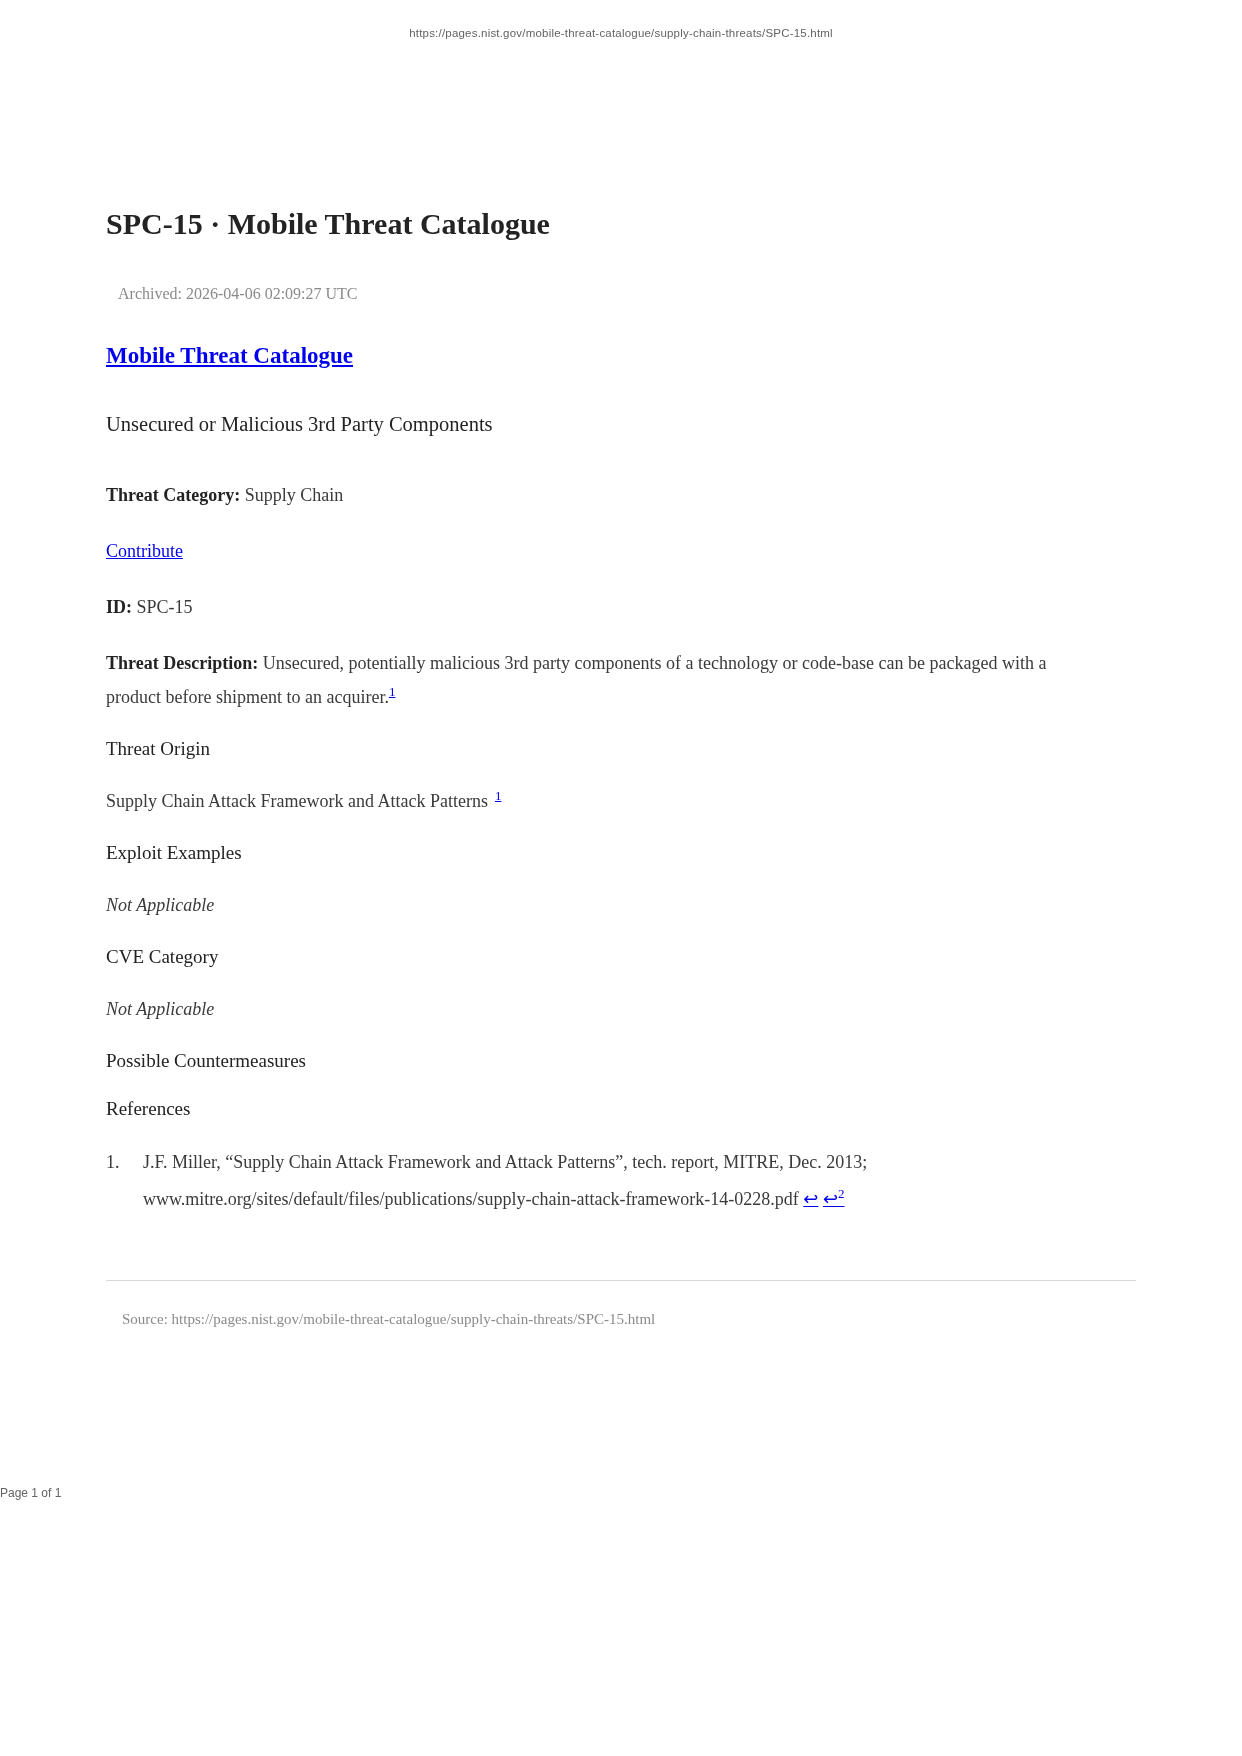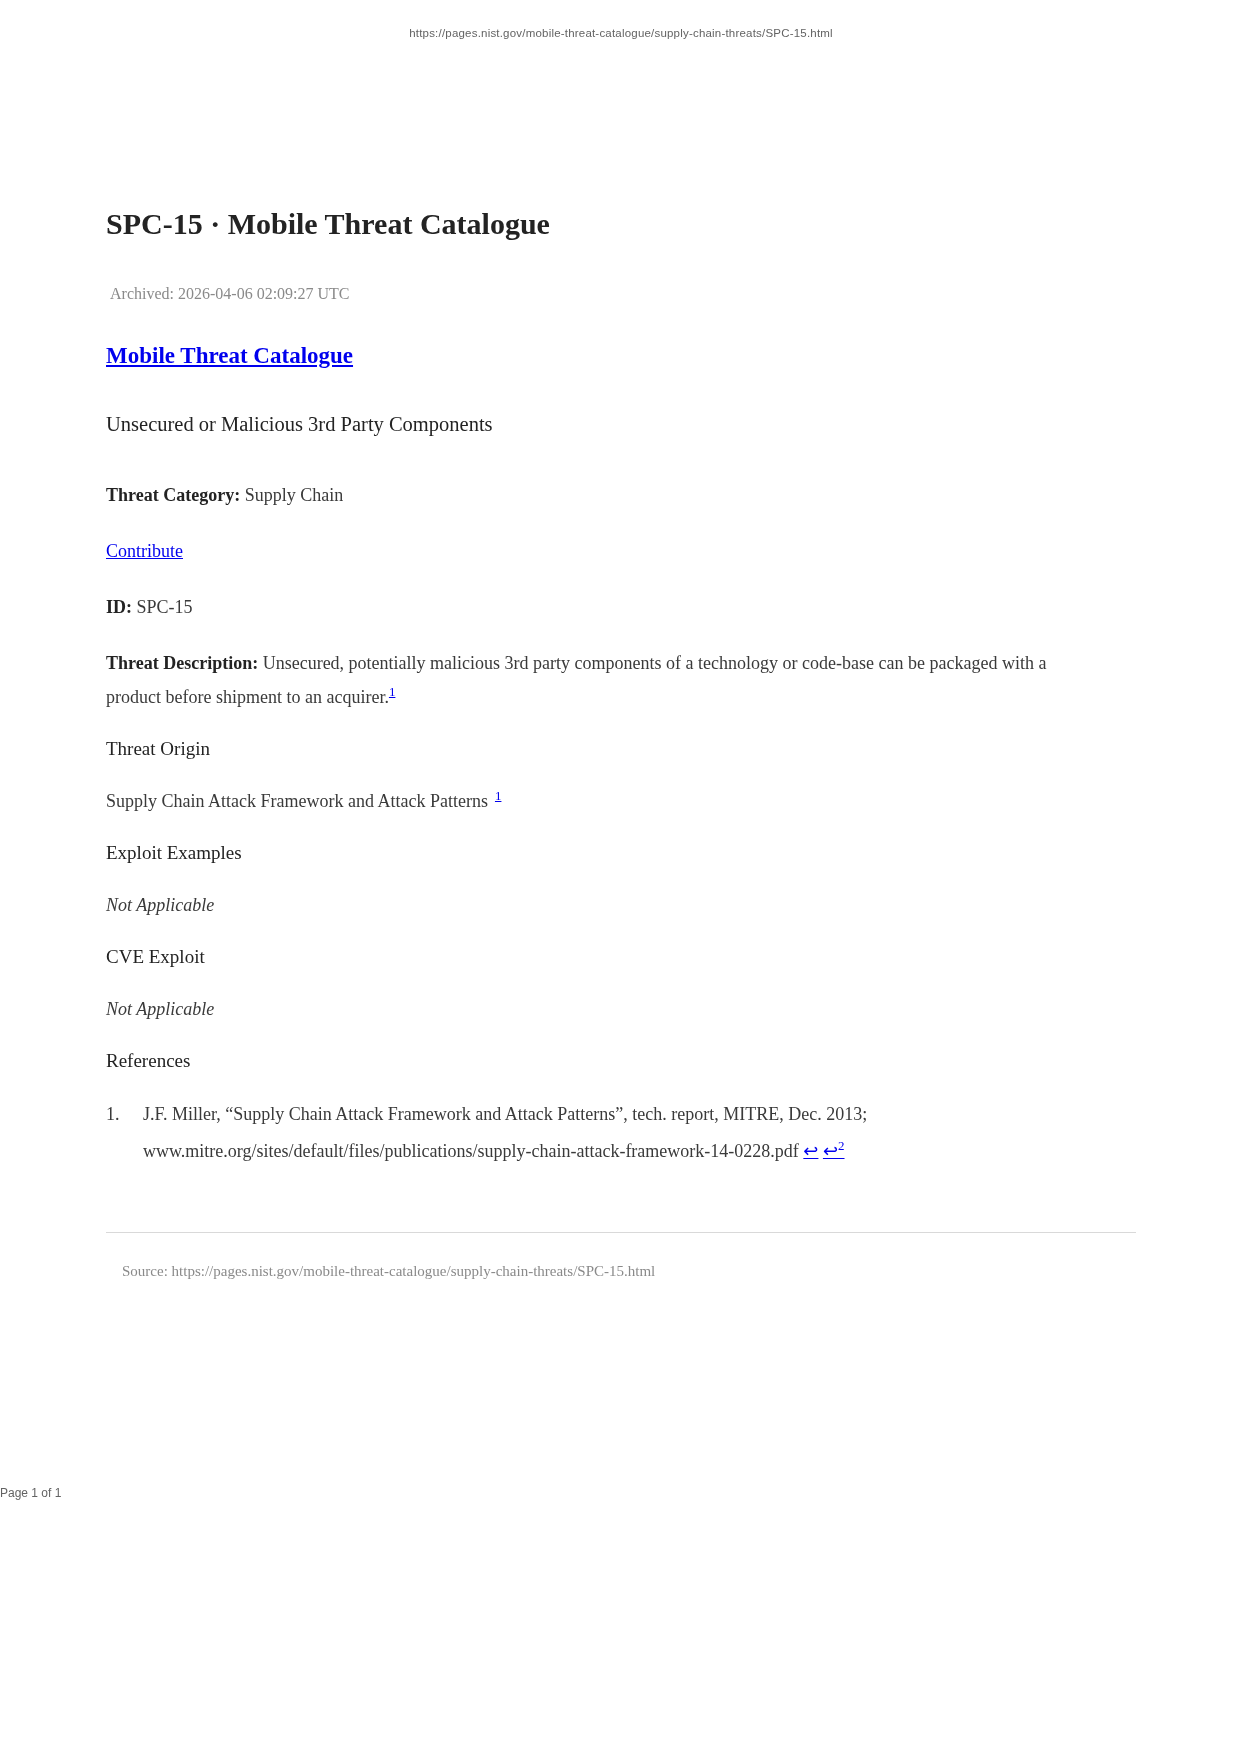--- a/index.html
+++ b/index.html
@@ -44,21 +44,21 @@
     padding: 205px 106px 0 106px;
   }
   h1.doc-title {
     margin: 0 0 38px 0;
     font-size: 30px;
     line-height: 38px;
     font-weight: bold;
     color: var(--heading, #232323);
   }
   p.archived {
-    margin: 0 0 34px 4px;
+    margin: 0 0 34px 12px;
     font-size: 16px;
     line-height: 26px;
     color: var(--muted, #8a8a8a);
   }
   h2.site-link-row {
     margin: 0 0 40px 0;
     font-size: 23px;
     line-height: 30px;
     font-weight: bold;
   }
@@ -153,24 +153,25 @@
     <p class="body-line desc"><strong class="field-label">Threat Description:</strong> <span>Unsecured, potentially malicious 3rd party components of a technology or code-base can be packaged with a product before shipment to an acquirer.</span><sup class="footref"><a class="foot-link">1</a></sup></p>
 
     <h4 class="section-heading">Threat Origin</h4>
 
     <p class="body-line"><span>Supply Chain Attack Framework and Attack Patterns</span><sup class="footref spaced"><a class="foot-link">1</a></sup></p>
 
     <h4 class="section-heading">Exploit Examples</h4>
 
     <p class="body-line"><em class="na">Not Applicable</em></p>
 
-    <h4 class="section-heading">CVE Exploit</h4>
+    <h4 class="section-heading">CVE Category</h4>
 
     <p class="body-line"><em class="na">Not Applicable</em></p>
 
+    <h4 class="section-heading">Possible Countermeasures</h4>
 
     <h4 class="section-heading">References</h4>
 
     <ol class="ref-list">
       <li><span class="ref-number">1.</span><span>J.F. Miller, “Supply Chain Attack Framework and Attack Patterns”, tech. report, MITRE, Dec. 2013;</span> <span class="ref-url">www.mitre.org/sites/default/files/publications/supply-chain-attack-framework-14-0228.pdf</span> <a class="foot-link">↩</a> <a class="foot-link"><span>↩</span><sup class="backref-sup">2</sup></a></li>
     </ol>
 
     <hr class="source-rule">
 
     <p class="source-line">Source: https://pages.nist.gov/mobile-threat-catalogue/supply-chain-threats/SPC-15.html</p>

